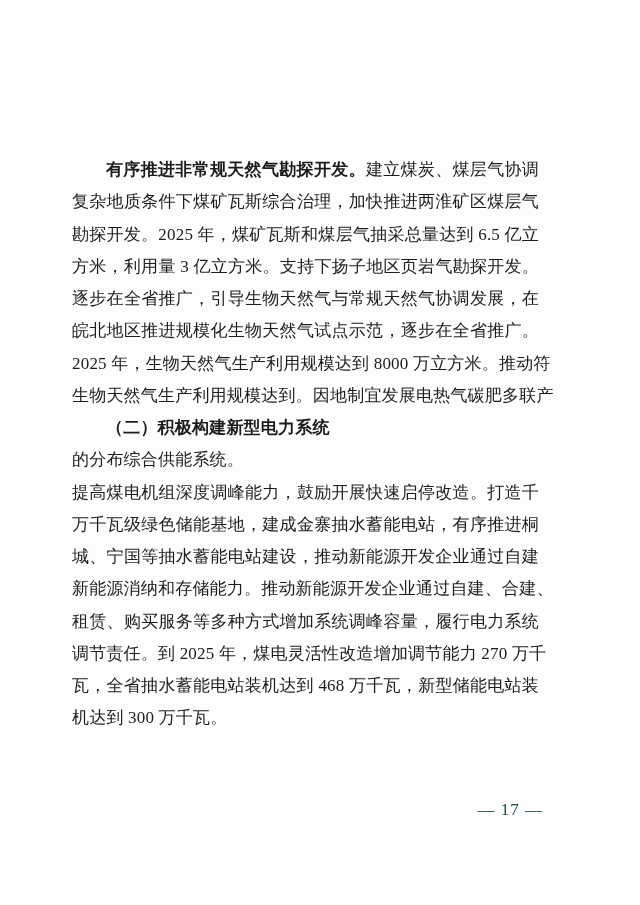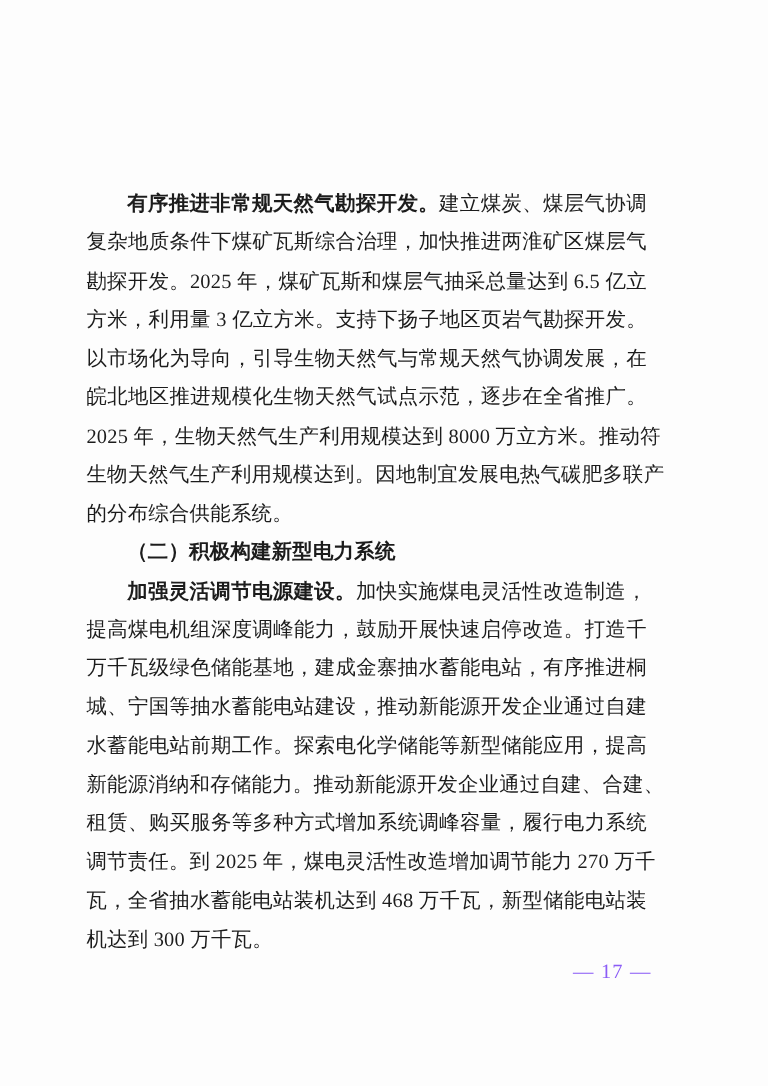--- a/index.html
+++ b/index.html
@@ -45,45 +45,43 @@
   }
   .heading {
     font-weight: 700;
   }
   .page-number {
     position: absolute;
     top: 800px;
     right: 97px;
     font-size: 17px;
     letter-spacing: 1px;
-    color: #8b5cf6;
+    color: #14532d;
   }
 </style>
 </head>
 <body>
 
 <div class="doc">
 
   <div class="line justify indent"><span class="bold">有序推进非常规天然气勘探开发。</span><span>建立煤炭、煤层气协调</span></div>
   <div class="line justify">复杂地质条件下煤矿瓦斯综合治理，加快推进两淮矿区煤层气</div>
   <div class="line justify">勘探开发。2025 年，煤矿瓦斯和煤层气抽采总量达到 6.5 亿立</div>
   <div class="line justify">方米，利用量 3 亿立方米。支持下扬子地区页岩气勘探开发。</div>
-  <div class="line justify">以市场化为导向，引导生物天然气与常规天然气协调发展，在</div>
+  <div class="line justify">逐步在全省推广，引导生物天然气与常规天然气协调发展，在</div>
   <div class="line justify">皖北地区推进规模化生物天然气试点示范，逐步在全省推广。</div>
   <div class="line justify">2025 年，生物天然气生产利用规模达到 8000 万立方米。推动符</div>
   <div class="line justify">生物天然气生产利用规模达到。因地制宜发展电热气碳肥多联产</div>
+  <div class="line left indent heading">（二）积极构建新型电力系统</div>
+
   <div class="line left">的分布综合供能系统。</div>
 
-  <div class="line left indent heading">（二）积极构建新型电力系统</div>
-
-  <div class="line justify indent"><span class="bold">加强灵活调节电源建设。</span><span>加快实施煤电灵活性改造制造，</span></div>
   <div class="line justify">提高煤电机组深度调峰能力，鼓励开展快速启停改造。打造千</div>
   <div class="line justify">万千瓦级绿色储能基地，建成金寨抽水蓄能电站，有序推进桐</div>
   <div class="line justify">城、宁国等抽水蓄能电站建设，推动新能源开发企业通过自建</div>
-  <div class="line justify">水蓄能电站前期工作。探索电化学储能等新型储能应用，提高</div>
   <div class="line justify">新能源消纳和存储能力。推动新能源开发企业通过自建、合建、</div>
   <div class="line justify">租赁、购买服务等多种方式增加系统调峰容量，履行电力系统</div>
   <div class="line justify">调节责任。到 2025 年，煤电灵活性改造增加调节能力 270 万千</div>
   <div class="line justify">瓦，全省抽水蓄能电站装机达到 468 万千瓦，新型储能电站装</div>
   <div class="line left">机达到 300 万千瓦。</div>
 
 </div>
 
 <div class="page-number">— 17 —</div>
 

